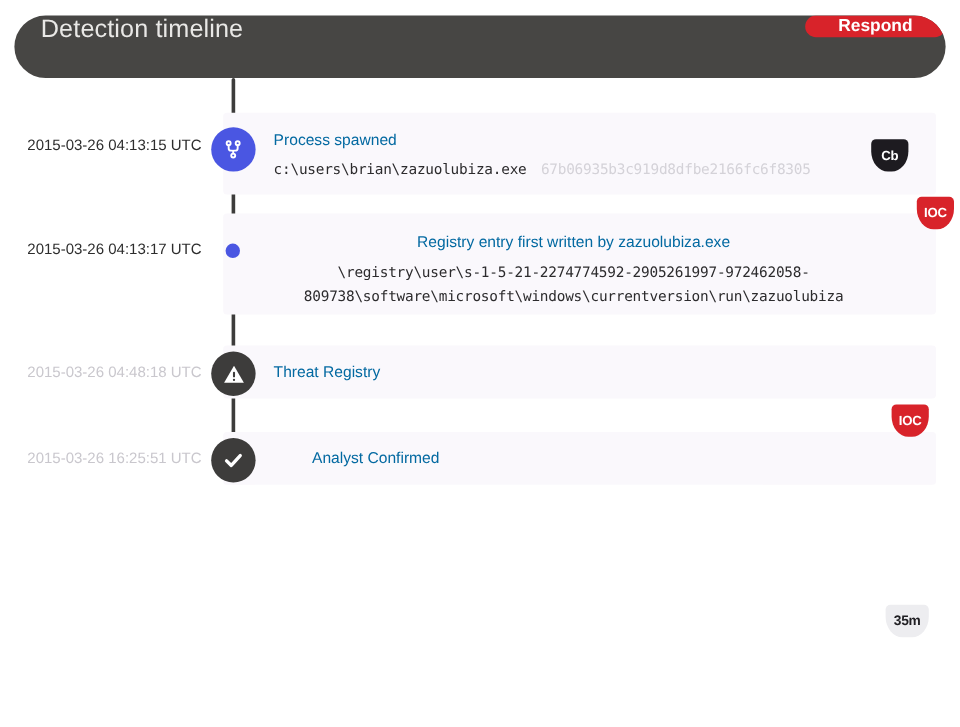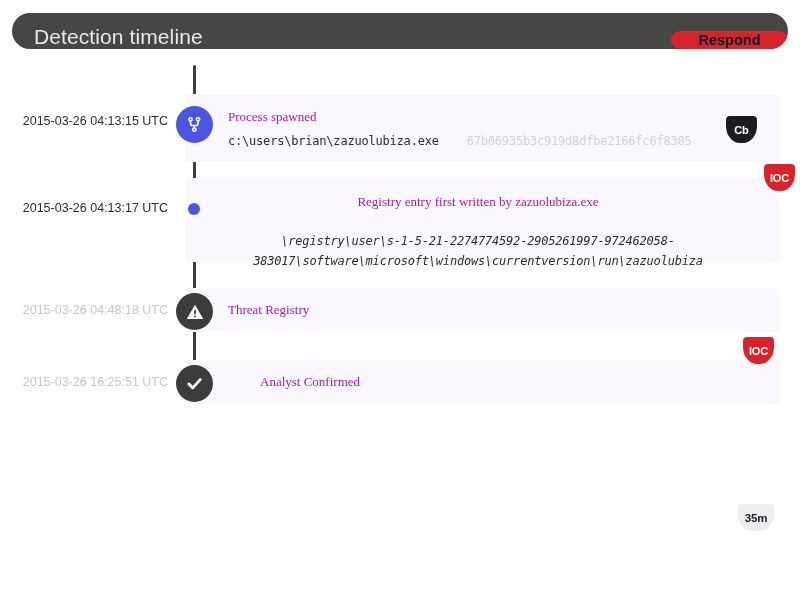--- a/index.html
+++ b/index.html
@@ -10,42 +10,42 @@
     font-family: "Liberation Sans", sans-serif;
     -webkit-font-smoothing: antialiased;
   }
 
   #app { position: relative; width: 800px; height: 606px; overflow: hidden; background:#fff; }
 
   
   .header {
     position: absolute;
     left: 12px; top: 13px;
-    width: 776px; height: 36px;
+    width: 776px; height: 52px;
     background: #474644;
     border-radius: 26px;
-    display: flex; align-items: flex-end;
+    display: flex; align-items: flex-start;
     overflow: hidden;
   }
   .header-title {
     flex: 1 1 auto;
     display: flex; align-items: center;
     padding-left: 22px;
     color: #e9e8e6;
     font-size: 21px;
     letter-spacing: 0.1px;
     font-weight: 400;
   }
   .respond-btn {
     flex: 0 0 auto;
     width: 117px;
     background: #d8232a;
     border-radius: 26px;
     display: flex; align-items: center; justify-content: center;
-    color: #0f172a;
+    color: #ffffff;
     font-size: 14.5px;
     font-weight: 700;
     cursor: pointer;
     border: none;
     font-family: "Liberation Sans", sans-serif;
   }
 
   
   .timeline { position: absolute; left: 0; top: 65px; width: 800px; }
 
@@ -114,36 +114,35 @@
 
   
   .content { position: absolute; left: 228px; width: 500px; }
   .c1 { top: 14px; }
   .c2 { top: 15px; text-align: center; }
   .c3 { top: 13px; }
   .c4 { top: 13px; margin-left: 32px; }
 
   .title-line {
     font-size: 13px;
-    color: #a21caf;
+    color: #0369a1;
     line-height: 18px;
     white-space: nowrap;
-    font-family: Liberation Serif, serif;
   }
   .mono {
     font-family: "DejaVu Sans Mono", "Liberation Mono", monospace;
     font-size: 12px;
     color: #2c2b2d;
     line-height: 19px;
     letter-spacing: -0.2px;
     margin-top: 6px;
     white-space: nowrap;
   }
-  .mono .hash { color: #d4d2d8; margin-left: 28px; }
-  .mono-block { margin-top: 20px; font-style: italic; }
+  .mono .hash { color: #d4d2d8; margin-left: 12px; }
+  .mono-block { margin-top: 6px; }
   .mono-block .ln {
     font-family: "DejaVu Sans Mono", "Liberation Mono", monospace;
     font-size: 12px;
     color: #2c2b2d;
     line-height: 20px;
     letter-spacing: -0.2px;
     white-space: nowrap;
   }
 
   
@@ -215,21 +214,21 @@
       </div>
     </div>
 
     <div class="entry entry-2">
       <div class="ts ts-2">2015-03-26 04:13:17 UTC</div>
       <div class="node node-dot n2"></div>
       <div class="content c2">
         <div class="title-line">Registry entry first written by zazuolubiza.exe</div>
         <div class="mono-block">
           <div class="ln">\registry\user\s-1-5-21-2274774592-2905261997-972462058-</div>
-          <div class="ln">383017\software\microsoft\windows\currentversion\run\zazuolubiza</div>
+          <div class="ln">809738\software\microsoft\windows\currentversion\run\zazuolubiza</div>
         </div>
       </div>
       <div class="badges b2">
         <div class="shield ioc">IOC</div>
       </div>
     </div>
 
     <div class="entry entry-3">
       <div class="ts ts-3 dim">2015-03-26 04:48:18 UTC</div>
       <div class="node node-big node-dark n3">

